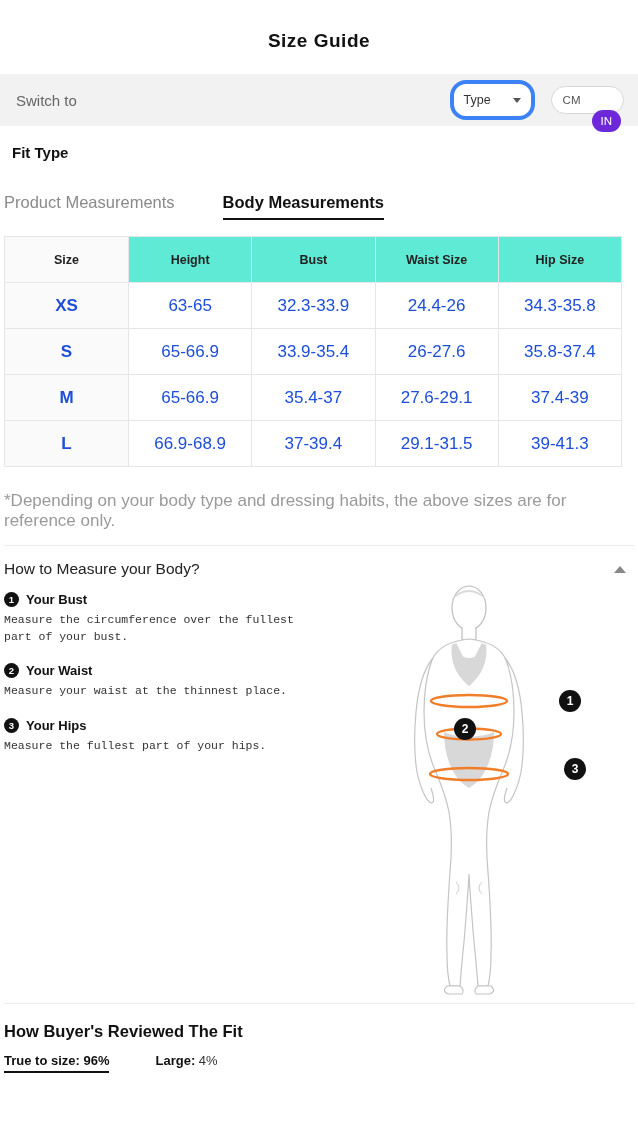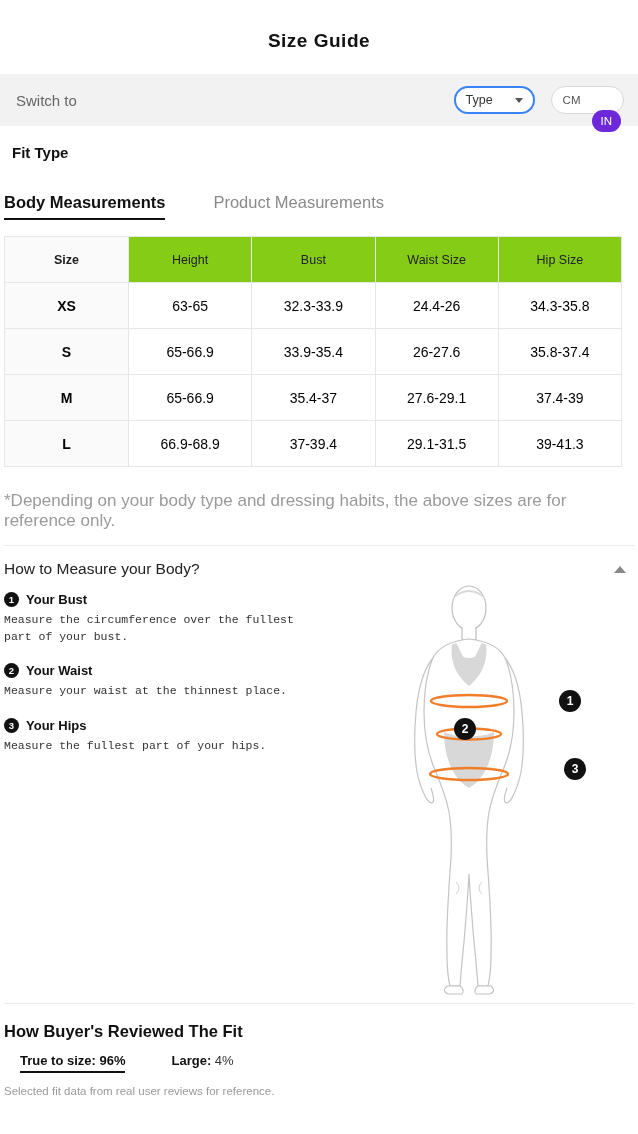--- a/index.html
+++ b/index.html
@@ -36,23 +36,23 @@
     font-size: 15px;
     color: #666;
   }
   .switch-right {
     display: flex;
     align-items: center;
     gap: 16px;
   }
   .type-select {
     background: #ffffff;
-    border: 2px solid #3b82f6;
+    border: 4px solid #3b82f6;
     border-radius: 16px;
-    height: 28px;
+    height: 40px;
     min-width: 72px;
     display: flex;
     align-items: center;
     justify-content: center;
     gap: 22px;
     font-size: 12.5px;
     color: #333;
     padding: 0 10px;
   }
   .chev {
@@ -161,27 +161,27 @@
   
   .table {
     width: 618px;
     margin: 6px 0 10px 4px;
     border-collapse: collapse;
     table-layout: fixed;
   }
   .table th, .table td {
     border: 1px solid #e6e6e6;
     text-align: center;
-    font-size: 14px;
-    color: #000000;
+    font-size: 17px;
+    color: #1d4ed8;
     height: 46px;
   }
   .table th {
-    background: #84cc16;
-    font-weight: normal;
+    background: #5eead4;
+    font-weight: bold;
     font-size: 12.5px;
     color: #222;
   }
   .table td:first-child, .table th:first-child {
     width: 124px;
     font-weight: bold;
     background: #fafafa;
   }
   .table tbody td:first-child { font-weight: bold; }
 
@@ -278,21 +278,21 @@
   .rev-title {
     font-size: 16.5px;
     font-weight: bold;
     color: #111;
     padding: 18px 0 12px 4px;
   }
   .rev-row {
     display: flex;
     align-items: baseline;
     gap: 46px;
-    padding-left: 20px;
+    padding-left: 4px;
   }
   .rev-main {
     font-size: 13px;
     font-weight: bold;
     color: #111;
     border-bottom: 2px solid #111;
     padding-bottom: 3px;
   }
   .rev-alt {
     font-size: 13px;
@@ -324,22 +324,22 @@
         <span class="unit active">IN</span>
       </div>
     </div>
   </div>
 
   <div class="fit-wrap">
     <div class="fit-label">Fit Type</div>
   </div>
 
   <div class="tabs">
+    <div class="tab">Product Measurements</div>
     <div class="tab active">Body Measurements</div>
-    <div class="tab">Product Measurements</div>
   </div>
 
   <table class="table">
     <thead>
       <tr>
         <th>Size</th>
         <th>Height</th>
         <th>Bust</th>
         <th>Waist Size</th>
         <th>Hip Size</th>
@@ -460,15 +460,14 @@
   <div class="rev-divider"></div>
 
   <div class="rev-title">How Buyer's Reviewed The Fit</div>
   <div class="rev-row">
     <div class="rev-main">True to size: 96%</div>
     <div class="rev-alt">
       <b>Large:</b>
       <span>4%</span>
     </div>
   </div>
-  <div class="rev-note">Selected fit data from real user reviews for reference.</div>
 
 </div>
 
 </body></html>

